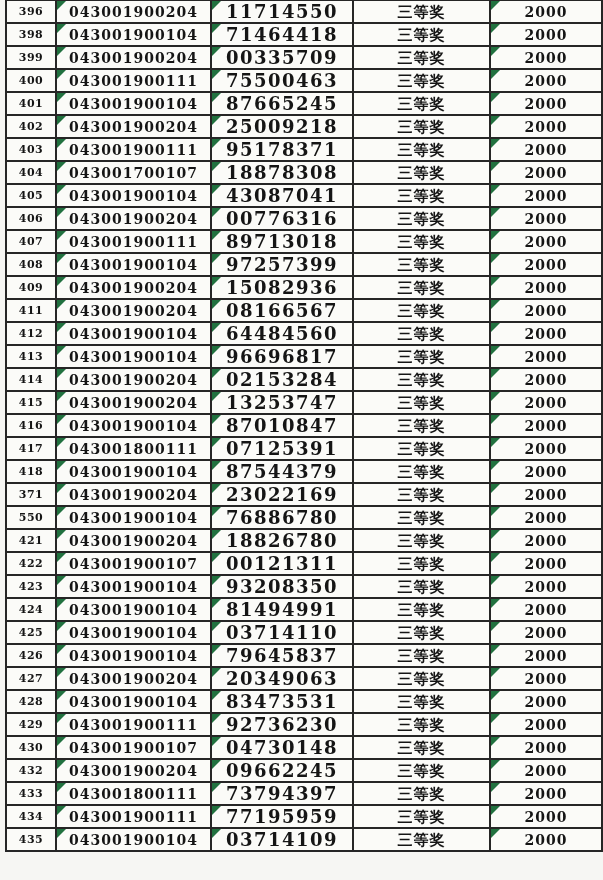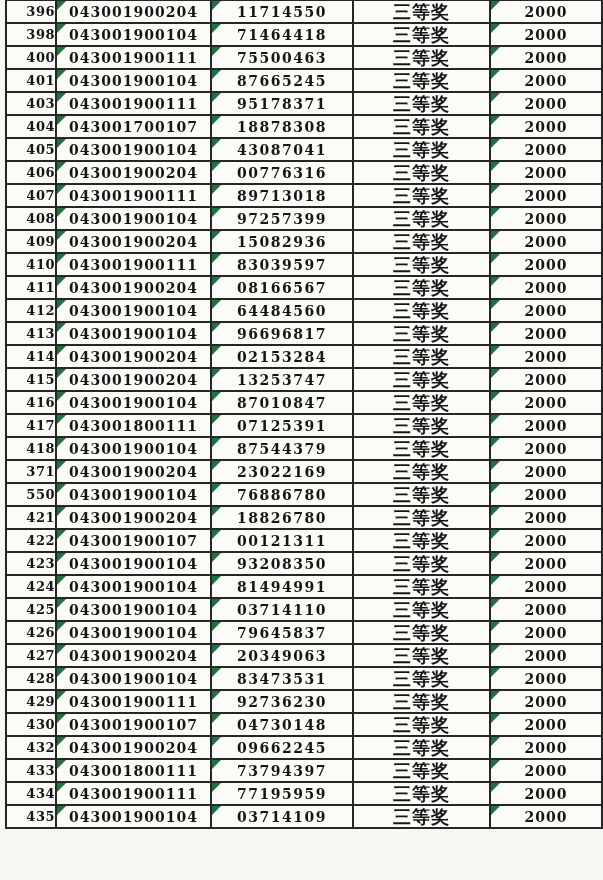--- a/index.html
+++ b/index.html
@@ -18,24 +18,24 @@
     border:2px solid var(--border);
     height:20px;
     padding:0;
     text-align:center;
     vertical-align:middle;
     position:relative;
     background:var(--cell-bg);
     font-weight:bold;
     overflow:hidden;
   }
-  td.c-idx{font-size:13px;letter-spacing:0.5px;text-align:right;}
+  td.c-idx{font-size:11px;letter-spacing:0.5px;}
   td.c-code{font-size:14px;letter-spacing:1px;}
-  td.c-num{font-size:14px;letter-spacing:1.5px;}
-  td.c-prize{font-size:18px;letter-spacing:1px;}
+  td.c-num{font-size:18px;letter-spacing:1.5px;}
+  td.c-prize{font-size:15px;letter-spacing:1px;}
   td.c-amt{font-size:14px;letter-spacing:1px;}
   .tri{
     position:absolute;top:0;left:0;
     width:0;height:0;
     border-top:9px solid var(--tri);
     border-right:9px solid transparent;
   }
   .val{display:inline-block;line-height:20px;}
 </style>
 </head>
@@ -86,20 +86,40 @@
     <td class="c-prize">
       <span class="val">三等奖</span>
     </td>
     <td class="c-amt">
       <span class="tri"></span>
       <span class="val">2000</span>
     </td>
   </tr>
         <tr>
     <td class="c-idx">
+      <span class="val">399</span>
+    </td>
+    <td class="c-code">
+      <span class="tri"></span>
+      <span class="val">043001900204</span>
+    </td>
+    <td class="c-num">
+      <span class="tri"></span>
+      <span class="val">00335709</span>
+    </td>
+    <td class="c-prize">
+      <span class="val">三等奖</span>
+    </td>
+    <td class="c-amt">
+      <span class="tri"></span>
+      <span class="val">2000</span>
+    </td>
+  </tr>
+        <tr>
+    <td class="c-idx">
       <span class="val">400</span>
     </td>
     <td class="c-code">
       <span class="tri"></span>
       <span class="val">043001900111</span>
     </td>
     <td class="c-num">
       <span class="tri"></span>
       <span class="val">75500463</span>
     </td>
@@ -126,20 +146,40 @@
     <td class="c-prize">
       <span class="val">三等奖</span>
     </td>
     <td class="c-amt">
       <span class="tri"></span>
       <span class="val">2000</span>
     </td>
   </tr>
         <tr>
     <td class="c-idx">
+      <span class="val">402</span>
+    </td>
+    <td class="c-code">
+      <span class="tri"></span>
+      <span class="val">043001900204</span>
+    </td>
+    <td class="c-num">
+      <span class="tri"></span>
+      <span class="val">25009218</span>
+    </td>
+    <td class="c-prize">
+      <span class="val">三等奖</span>
+    </td>
+    <td class="c-amt">
+      <span class="tri"></span>
+      <span class="val">2000</span>
+    </td>
+  </tr>
+        <tr>
+    <td class="c-idx">
       <span class="val">403</span>
     </td>
     <td class="c-code">
       <span class="tri"></span>
       <span class="val">043001900111</span>
     </td>
     <td class="c-num">
       <span class="tri"></span>
       <span class="val">95178371</span>
     </td>
@@ -255,40 +295,20 @@
     <td class="c-idx">
       <span class="val">409</span>
     </td>
     <td class="c-code">
       <span class="tri"></span>
       <span class="val">043001900204</span>
     </td>
     <td class="c-num">
       <span class="tri"></span>
       <span class="val">15082936</span>
-    </td>
-    <td class="c-prize">
-      <span class="val">三等奖</span>
-    </td>
-    <td class="c-amt">
-      <span class="tri"></span>
-      <span class="val">2000</span>
-    </td>
-  </tr>
-        <tr>
-    <td class="c-idx">
-      <span class="val">410</span>
-    </td>
-    <td class="c-code">
-      <span class="tri"></span>
-      <span class="val">043001900111</span>
-    </td>
-    <td class="c-num">
-      <span class="tri"></span>
-      <span class="val">83039597</span>
     </td>
     <td class="c-prize">
       <span class="val">三等奖</span>
     </td>
     <td class="c-amt">
       <span class="tri"></span>
       <span class="val">2000</span>
     </td>
   </tr>
         <tr>

